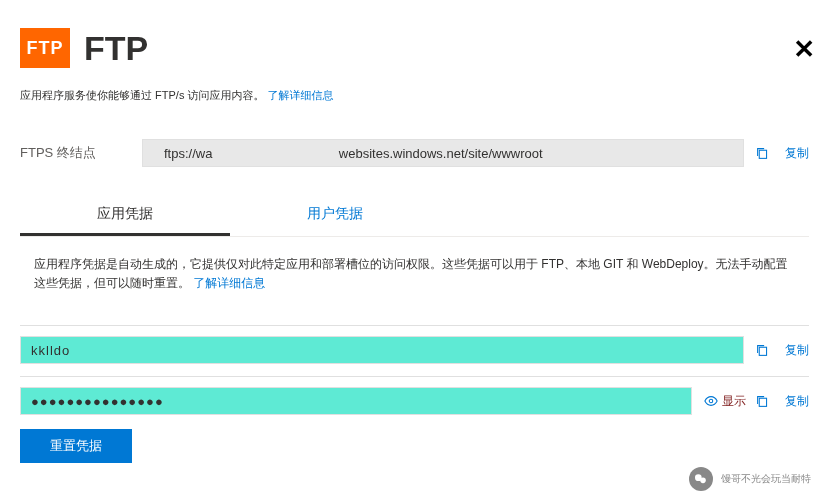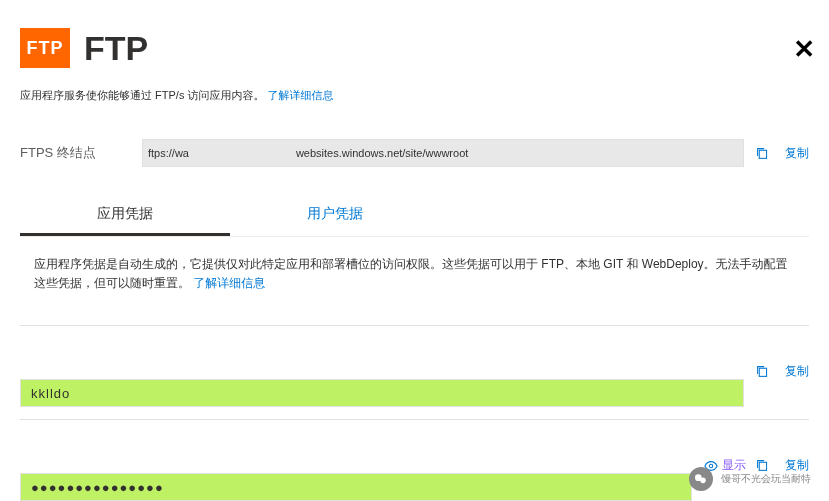--- a/index.html
+++ b/index.html
@@ -6,34 +6,34 @@
     body { width: 829px; height: 501px; background: #fff; position: relative; overflow: hidden; }
     .container { padding: 28px 20px 0 20px; }
     .header { display: flex; align-items: center; gap: 14px; margin-bottom: 20px; }
     .ftp-logo { width: 50px; height: 40px; background: #ff6600; color: #fff; font-weight: bold; font-size: 18px; display: flex; align-items: center; justify-content: center; letter-spacing: 1px; }
     .page-title { font-size: 34px; font-weight: 600; color: #323130; }
     .close-btn { position: absolute; top: 36px; right: 14px; font-size: 26px; font-weight: bold; cursor: pointer; color: #000; line-height: 1; }
     .description { font-size: 11px; color: #323130; margin-bottom: 36px; }
     .link { color: #0078d4; cursor: pointer; }
     .endpoint-row { display: flex; align-items: center; gap: 12px; margin-bottom: 28px; }
     .endpoint-label { font-size: 13px; color: #605e5c; width: 110px; flex-shrink: 0; }
-    .readonly-input { flex: 1; background: #e8e8e8; border: 1px solid #e0e0e0; padding: 5px 5px; font-size: 11px; color: #323130; height: 28px; max-width: 628px; }
+    .readonly-input { flex: 1; background: #e8e8e8; border: 1px solid #e0e0e0; padding: 5px 21px; font-size: 13px; color: #323130; height: 28px; max-width: 628px; }
     .copy-link { color: #0078d4; font-size: 12px; cursor: pointer; display: flex; align-items: center; gap: 16px; white-space: nowrap; }
     .copy-icon { width: 13px; height: 13px; }
     .tabs { display: flex; border-bottom: 1px solid #edebe9; margin-bottom: 18px; width: 100%; }
     .tab { padding: 10px 0; width: 210px; text-align: center; font-size: 14px; cursor: pointer; color: #323130; }
     .tab.active { border-bottom: 3px solid #323130; font-weight: 400; }
     .tab.inactive { color: #0078d4; }
     .credentials-desc { font-size: 12px; color: #323130; line-height: 1.6; padding: 0 14px 20px 14px; }
     .field-section { margin-top: 8px; }
     .field-label { font-size: 13px; color: #323130; margin-bottom: 6px; }
     .field-row { display: flex; align-items: center; gap: 12px; }
-    .field-input { flex: 1; background: #bef264; border: 1px solid #e0e0e0; padding: 5px 10px; font-size: 13px; color: #323130; height: 28px; letter-spacing: 1px; max-width: 733px; margin-top: 43px; }
+    .field-input { flex: 1; background: #5eead4; border: 1px solid #e0e0e0; padding: 5px 10px; font-size: 13px; color: #323130; height: 28px; letter-spacing: 1px; max-width: 733px; }
     .hr { border: none; border-top: 1px solid #e0e0e0; margin: 12px 0 10px 0; }
-    .show-link { color: #8b5cf6; font-size: 12px; cursor: pointer; display: flex; align-items: center; gap: 4px; white-space: nowrap; }
+    .show-link { color: #7f1d1d; font-size: 12px; cursor: pointer; display: flex; align-items: center; gap: 4px; white-space: nowrap; }
     .eye-icon { width: 14px; height: 14px; }
     .reset-btn { background: #0078d4; color: #fff; border: none; padding: 8px 30px; font-size: 13px; cursor: pointer; margin-top: 14px; }
     .watermark { position: absolute; bottom: 10px; right: 18px; display: flex; align-items: center; gap: 8px; }
     .wm-icon { width: 24px; height: 24px; border-radius: 50%; background: #888; display: flex; align-items: center; justify-content: center; color: #fff; font-size: 11px; }
     .wm-text { font-size: 10px; color: #888; }
     .actions-right { display: flex; gap: 10px; }
   </style>
 </head>
 <body>
 

